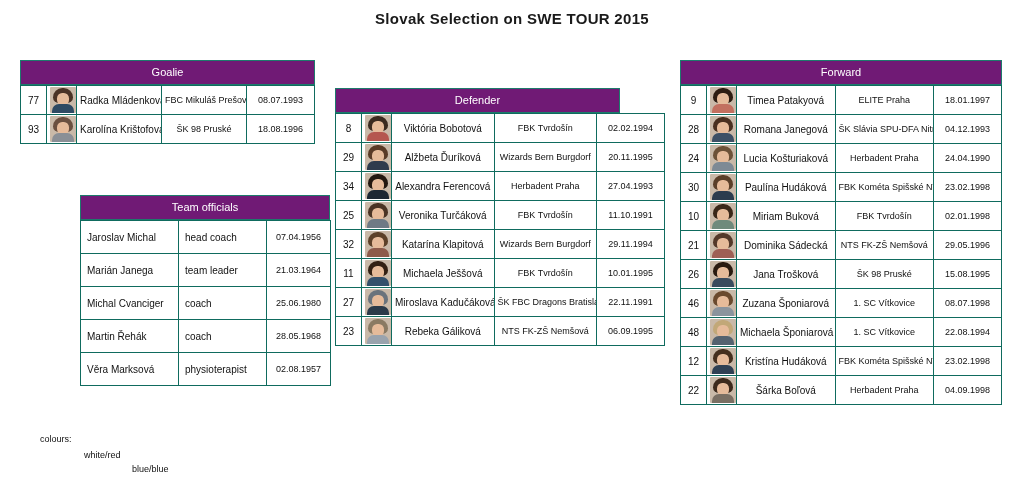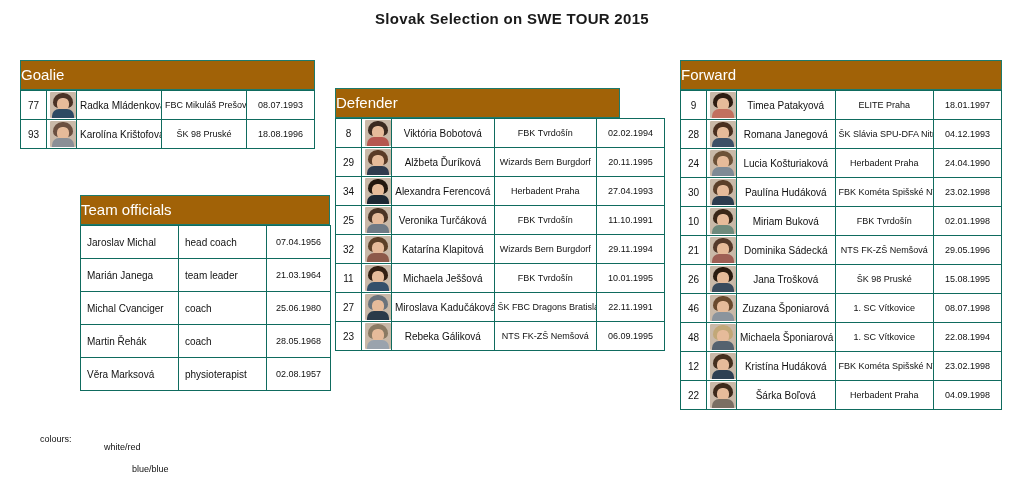--- a/index.html
+++ b/index.html
@@ -12,24 +12,24 @@
     overflow:hidden;
   }
   .page-title{
     position:absolute;top:10px;left:0;width:1024px;
     text-align:center;
     font-size:15px;font-weight:bold;color:#1a1a1a;
     letter-spacing:.3px;
   }
   .block{position:absolute;}
   .section-head{
-    background:#a16207;
+    background:#701a75;
     color:#ffffff;
-    text-align:left;
-    font-size:15px;
+    text-align:center;
+    font-size:11px;
     font-weight:normal;
     padding:5px 0 6px 0;
     border:1px solid #1d7a6c;
     box-sizing:border-box;
   }
   table.roster{
     border-collapse:collapse;
     table-layout:fixed;
     font-size:9px;
     background:#fff;
@@ -82,21 +82,21 @@
     vertical-align:middle;white-space:nowrap;
   }
   td.off-name{width:98px;text-align:left;font-size:10px;}
   td.off-role{width:88px;text-align:left;font-size:10px;}
   td.off-date{width:64px;text-align:center;font-size:9px;}
   .colours{
     position:absolute;
     font-size:9px;color:#111;
   }
   .colours .lbl{position:absolute;left:0;top:0;}
-  .colours .c1{position:absolute;left:44px;top:8px;margin-left:20px;}
+  .colours .c1{position:absolute;left:44px;top:16px;}
   .colours .c2{position:absolute;left:44px;top:30px;padding-left:48px;}
 </style>
 </head>
 <body>
 
 <div class="page-title">Slovak Selection  on  SWE TOUR 2015</div>
 
 <div class="block" style="left:20px;top:60px;width:295px;">
   <div class="section-head">Goalie</div>
   <table class="roster" style="width:295px;">

